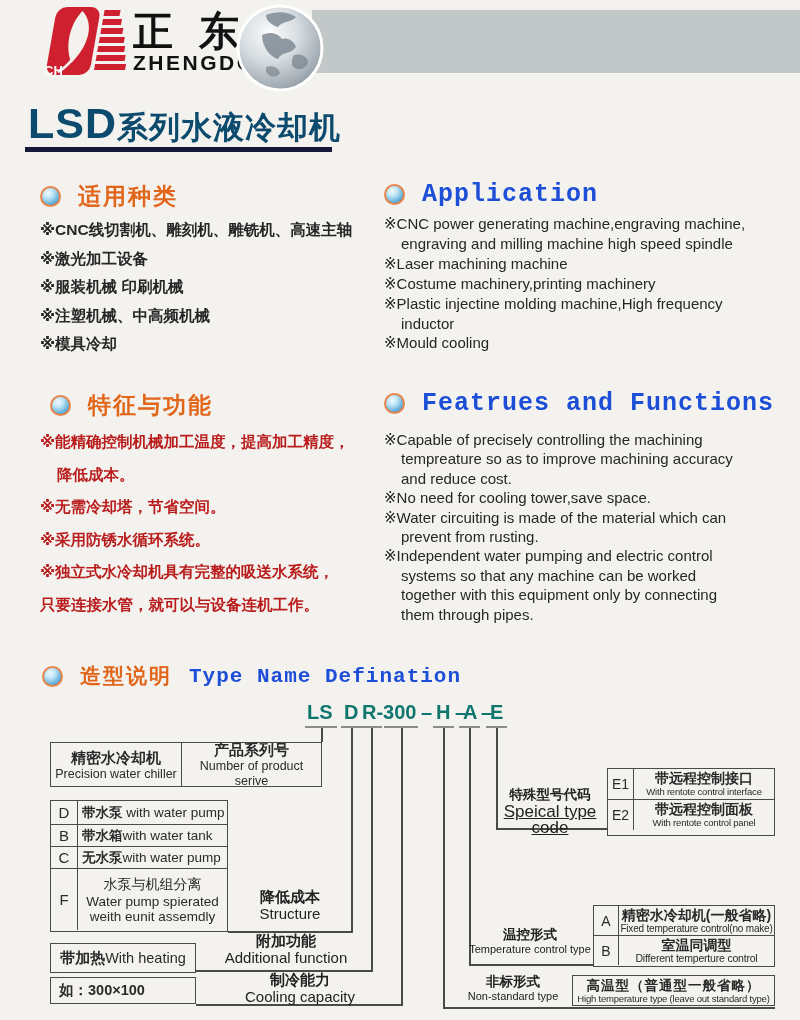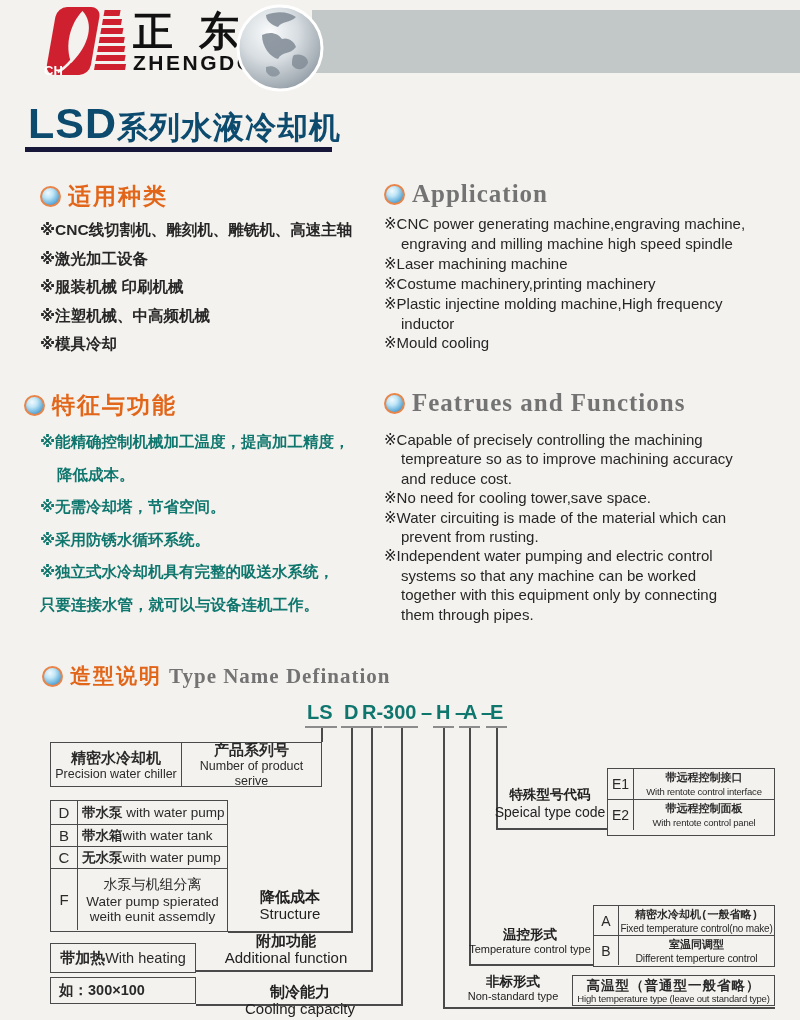--- a/index.html
+++ b/index.html
@@ -12,35 +12,35 @@
   
   .band{position:absolute;left:312px;top:10px;width:488px;height:63px;background:#c2c7c8;}
   .brand-cn{position:absolute;left:133px;top:4px;font-size:40px;font-weight:bold;color:#111;letter-spacing:26px;white-space:nowrap;}
   .brand-en{position:absolute;left:133px;top:51px;font-size:21px;font-weight:bold;color:#111;letter-spacing:2.5px;}
   
   .title{position:absolute;left:28px;top:99px;color:#0c4a6e;white-space:nowrap;}
   .title .latin{font-size:43px;font-weight:bold;letter-spacing:1px;}
   .title .cnpart{font-size:31px;font-weight:bold;letter-spacing:1px;}
   .title-underline{position:absolute;left:25px;top:147px;width:307px;height:4.5px;background:#17173a;}
   
-  .sec-head{position:absolute;display:flex;align-items:center;gap:7px;white-space:nowrap;}
+  .sec-head{position:absolute;display:flex;align-items:center;gap:17px;white-space:nowrap;}
   .sphere{width:21px;height:21px;border-radius:50%;flex:0 0 auto;
     background:radial-gradient(circle at 36% 30%,#f2fafe 0%,#bfe5f6 32%,#5aa9d9 72%,#2b6ea8 100%);
     border:2px solid #e8854a;box-sizing:border-box;}
   .hd-cn{font-size:23px;font-weight:bold;color:#e2661a;letter-spacing:2px;}
-  .hd-en{font-family:Liberation Serif, serif;font-size:25px;font-weight:bold;color:#737373;letter-spacing:1px;}
+  .hd-en{font-family:Liberation Mono, monospace;font-size:25px;font-weight:bold;color:#1d4ed8;letter-spacing:1px;}
   .hd-cn.sm{font-size:21px;}
   .hd-en.sm{font-size:21px;}
   
   .list{position:absolute;}
   .li{white-space:nowrap;}
   .cont{padding-left:17px;}
   .list-cn1{left:40px;top:216px;width:340px;font-size:15.5px;line-height:28.5px;font-weight:600;color:#262626;}
   .list-en1{left:384px;top:214px;width:410px;font-size:15px;line-height:19.9px;color:#262626;}
-  .list-cn2{left:40px;top:426px;width:350px;font-size:15.5px;line-height:32.5px;font-weight:600;color:#0f766e;}
+  .list-cn2{left:40px;top:426px;width:350px;font-size:15.5px;line-height:32.5px;font-weight:600;color:#b91c1c;}
   .list-en2{left:384px;top:430px;width:410px;font-size:15px;line-height:19.4px;color:#262626;}
   
   .mseg{position:absolute;top:701px;font-size:20px;font-weight:bold;color:#0f766e;white-space:nowrap;}
   .mline{position:absolute;top:726px;height:2px;background:#8c8c8c;}
   .vline{position:absolute;width:1.5px;background:#4a4a4a;}
   .hline{position:absolute;height:1.5px;background:#4a4a4a;}
   
   .dbox{position:absolute;border:1.5px solid #4a4a4a;box-sizing:border-box;text-align:center;}
   .dbox .cnl{font-size:15px;font-weight:600;line-height:19px;}
   .dbox .enl{font-size:12.5px;line-height:15px;}
@@ -49,21 +49,21 @@
   .lbl .enl{font-size:14px;line-height:16px;}
   .lbl.small .cnl{font-size:13.5px;line-height:16px;}
   .lbl.small .enl{font-size:11px;line-height:13px;}
   .trow{display:flex;border-bottom:1.5px solid #4a4a4a;box-sizing:border-box;}
   .trow:last-child{border-bottom:none;}
   .tcode{border-right:1.5px solid #4a4a4a;display:flex;align-items:center;justify-content:center;font-size:15px;box-sizing:border-box;}
   .tdesc{flex:1;display:flex;flex-direction:column;align-items:flex-start;justify-content:center;padding-left:4px;box-sizing:border-box;}
   .tdesc .inline{font-size:13.5px;white-space:nowrap;}
   .tdesc .inline .b{font-weight:600;}
   .cellc{flex:1;display:flex;flex-direction:column;align-items:center;justify-content:center;box-sizing:border-box;}
-  .cellc .cns{font-size:11px;font-weight:600;line-height:15px;white-space:nowrap;font-family:Liberation Mono, monospace;}
+  .cellc .cns{font-size:14px;font-weight:600;line-height:15px;white-space:nowrap;}
   .cellc .ens{font-size:9.5px;line-height:11px;letter-spacing:-0.2px;white-space:nowrap;}
 </style>
 </head>
 <body>
 
 <div class="page">
 
   <div class="band"></div>
 
   <svg class="abs" style="left:28px;top:2px;" width="100" height="80" viewBox="0 0 100 80">
@@ -125,21 +125,21 @@
   <div class="list list-en1">
     <div class="li">※CNC power generating machine,engraving machine,</div>
     <div class="li cont">engraving and milling machine high speed spindle</div>
     <div class="li">※Laser machining machine</div>
     <div class="li">※Costume machinery,printing machinery</div>
     <div class="li">※Plastic injectine molding machine,High frequency</div>
     <div class="li cont">inductor</div>
     <div class="li">※Mould cooling</div>
   </div>
 
-  <div class="sec-head" style="left:24px;top:390px;">
+  <div class="sec-head" style="left:50px;top:390px;">
     <span class="sphere"></span>
     <span class="hd-cn">特征与功能</span>
   </div>
   <div class="list list-cn2">
     <div class="li">※能精确控制机械加工温度，提高加工精度，</div>
     <div class="li cont">降低成本。</div>
     <div class="li">※无需冷却塔，节省空间。</div>
     <div class="li">※采用防锈水循环系统。</div>
     <div class="li">※独立式水冷却机具有完整的吸送水系统，</div>
     <div class="li">只要连接水管，就可以与设备连机工作。</div>
@@ -249,28 +249,28 @@
       <span style="font-size:14.5px;">With heating</span>
   </div>
   <div class="lbl" style="left:200px;top:932px;width:172px;">
     <div class="cnl" style="font-size:15px;">附加功能</div>
     <div class="enl" style="font-size:15px;">Additional function</div>
   </div>
 
   <div class="dbox" style="left:50px;top:977px;width:146px;height:27px;display:flex;align-items:center;padding-left:8px;">
     <span style="font-size:14.5px;font-weight:600;">如：300×100</span>
   </div>
-  <div class="lbl" style="left:200px;top:971px;width:200px;margin-top:12px;">
+  <div class="lbl" style="left:200px;top:971px;width:200px;">
     <div class="cnl" style="font-size:15px;">制冷能力</div>
     <div class="enl" style="font-size:15px;">Cooling capacity</div>
   </div>
 
   <div class="lbl" style="left:494px;top:786px;width:112px;">
     <div class="cnl" style="font-size:13.5px;">特殊型号代码</div>
-    <div class="enl" style="font-size:14px;">Speical type code</div>
+    <div class="enl" style="font-size:17px;text-decoration:underline;">Speical type code</div>
   </div>
   <div class="dbox" style="left:607px;top:768px;width:168px;height:68px;text-align:left;">
     <div class="trow" style="height:31px;">
       <div class="tcode" style="width:26px;font-size:14px;">E1</div>
       <div class="cellc">
         <span class="cns">带远程控制接口</span>
         <span class="ens">With rentote control interface</span>
       </div>
     </div>
     <div class="trow" style="height:30px;">

